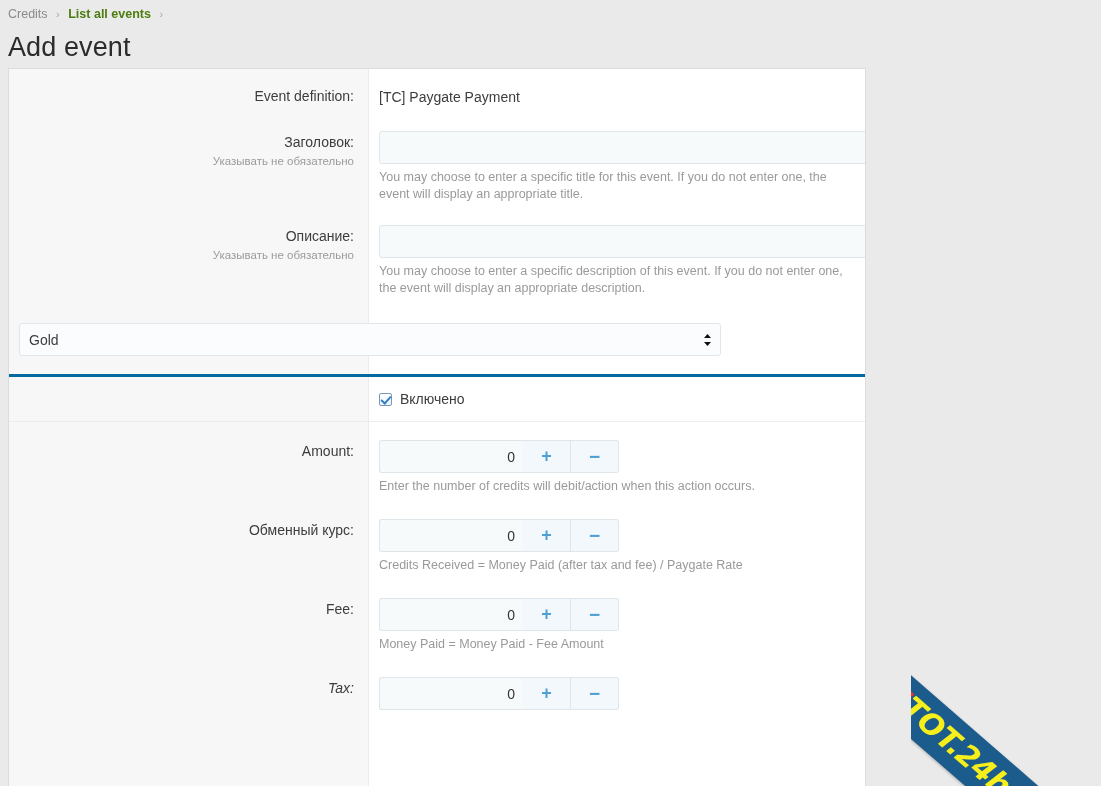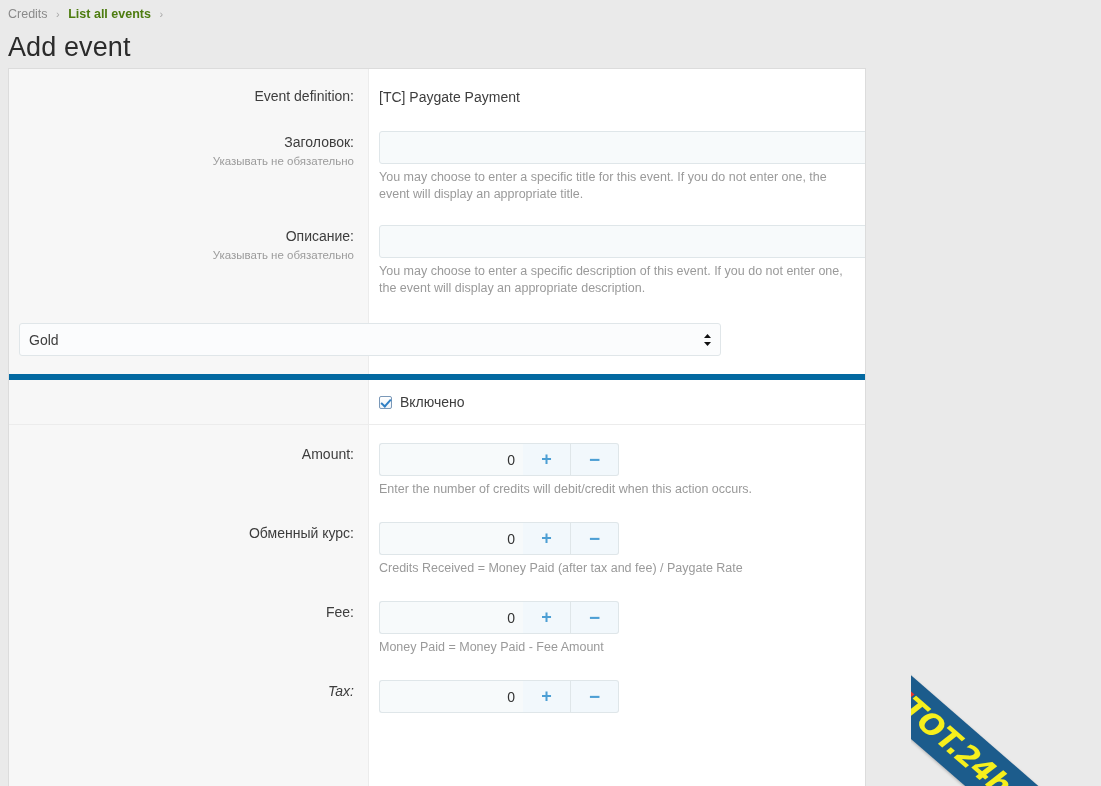--- a/index.html
+++ b/index.html
@@ -171,21 +171,21 @@
     height: 14px;
     pointer-events: none;
     color: #1d1d1d;
     font-size: 9px;
     line-height: 6px;
     text-align: center;
   }
 
   
   .checkbox-row {
-    border-top: 6px solid #0369a1;
+    border-top: 3px solid #0369a1;
     border-bottom: 1px solid #ececec;
     margin: 4px 0 0 0;
   }
   .checkbox-row .field-cell {
     padding: 14px 14px 14px 10px;
   }
   .checkbox-line {
     display: flex;
     align-items: center;
   }
@@ -376,21 +376,21 @@
     <div class="row">
       <div class="label-cell" style="padding-top:20px;">
         <div class="label">Amount:</div>
       </div>
       <div class="field-cell" style="padding-top:18px;">
         <div class="stepper">
           <input type="text" value="0" style="">
           <div class="btn plus">+</div>
           <div class="btn minus">−</div>
         </div>
-        <div class="help">Enter the number of credits will debit/credit when this action occurs.</div>
+        <div class="help">Enter the number of credits will debit/action when this action occurs.</div>
       </div>
     </div>
 
     <div class="row">
       <div class="label-cell" style="padding-top:20px;">
         <div class="label">Обменный курс:</div>
       </div>
       <div class="field-cell" style="padding-top:18px;">
         <div class="stepper">
           <input type="text" value="0" style="">

